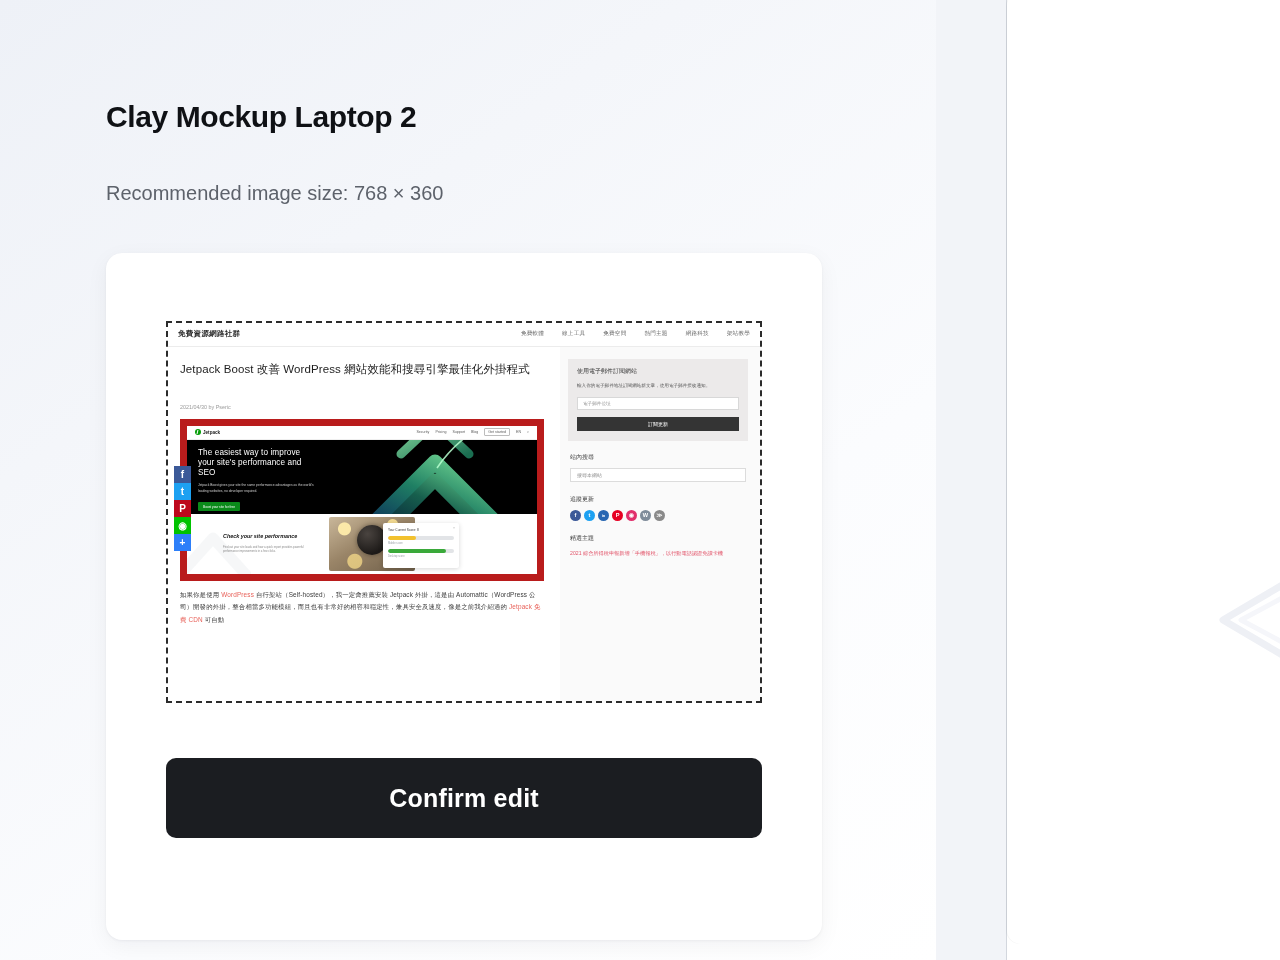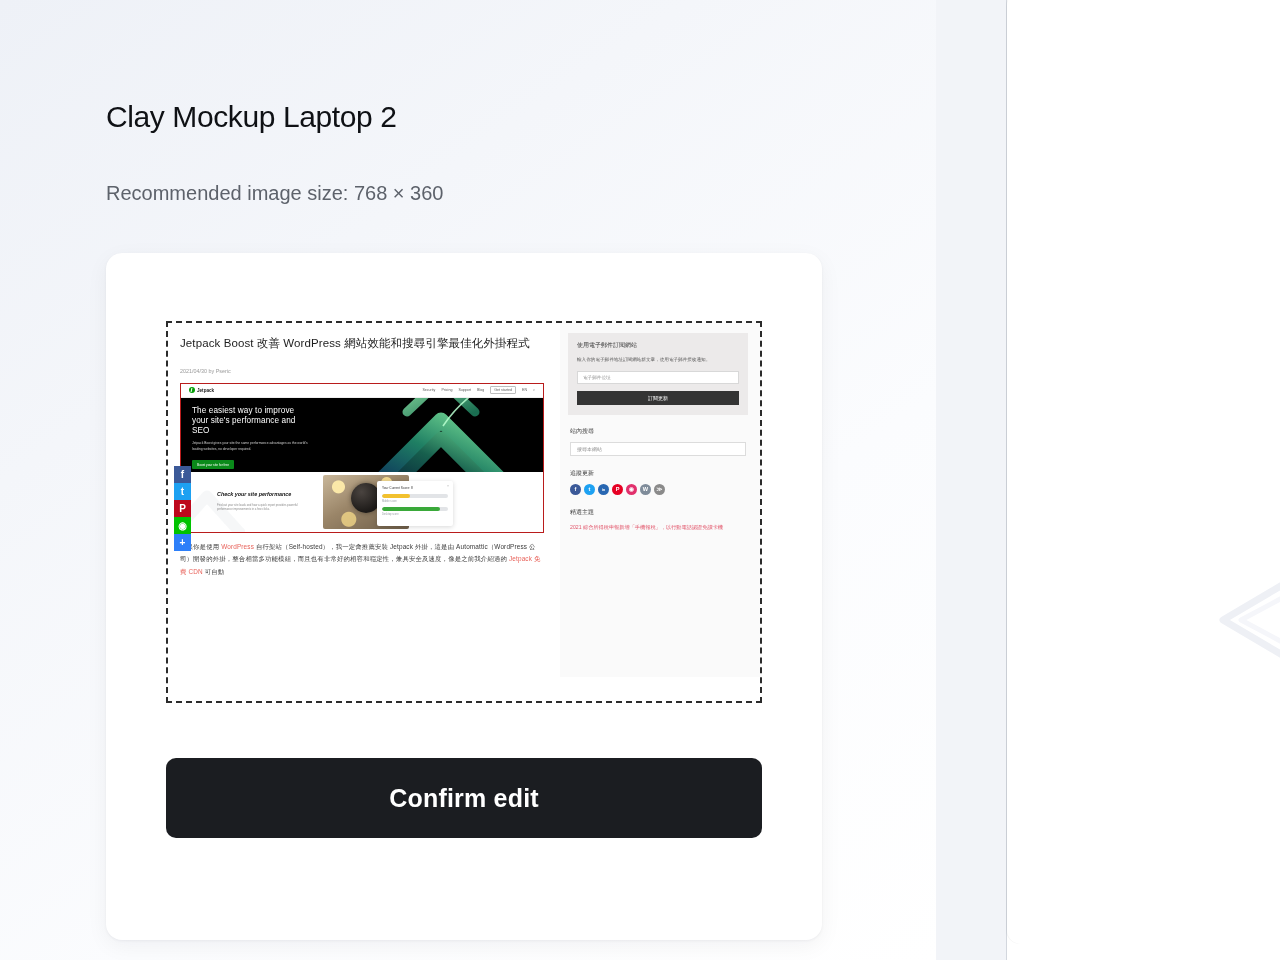--- a/index.html
+++ b/index.html
@@ -39,21 +39,21 @@
   .card {
     position: absolute; left: 106px; top: 253px;
     width: 716px; height: 687px;
     background: #ffffff;
     border-radius: 16px;
     box-shadow: 0 1px 3px rgba(16,24,40,0.05), 0 6px 22px rgba(16,24,40,0.05);
   }
 
   .page-title {
     position: absolute; left: 106px; top: 100px;
-    font-size: 30px; font-weight: normal; color: #0f1115;
+    font-size: 30px; font-weight: bold; color: #0f1115;
     letter-spacing: -0.4px;
   }
   .page-sub {
     position: absolute; left: 106px; top: 182px;
     font-size: 20px; color: #5d626b; font-weight: normal;
   }
 
   
   .preview-wrap {
     position: absolute; left: 60px; top: 68px;
@@ -78,26 +78,26 @@
   .blog-brand { font-size: 7.5px; color: #2d2d2d; font-weight: bold; letter-spacing: .3px; }
   .blog-nav { margin-left: auto; display: flex; gap: 18px; }
   .blog-nav span { font-size: 5.6px; color: #6b6b6b; letter-spacing: .2px; }
 
   .blog-body { display: flex; background: #fafafa; height: 356px; }
   .blog-main { width: 394px; padding: 14px 16px 0 14px; background: #ffffff; }
   .blog-side { width: 202px; padding: 12px 14px 0 8px; background: #fafafa; }
 
   .art-title {
     font-size: 11.5px; line-height: 1.45; color: #1d1d1d; font-weight: normal;
-    margin-bottom: 16px; letter-spacing: .1px;
+    margin-bottom: 26px; letter-spacing: .1px;
   }
   .art-meta { font-size: 5.4px; color: #9a9a9a; margin-bottom: 9px; }
 
   
-  .jp-shot { width: 100%; border: 1px solid #b91c1c; margin-bottom: 8px; }
+  .jp-shot { width: 100%; border: 7px solid #b91c1c; margin-bottom: 8px; }
   .jp-nav {
     height: 14px; background: #fff; display: flex; align-items: center;
     padding: 0 8px; border-bottom: 1px solid #efefef;
   }
   .jp-logo { display: flex; align-items: center; gap: 2px; }
   .jp-dot {
     width: 6px; height: 6px; border-radius: 50%; background: #069e08;
     display: inline-block; position: relative;
   }
   .jp-dot::after {
@@ -247,20 +247,31 @@
 </div>
 
 <div class="page-title">Clay Mockup Laptop 2</div>
 <div class="page-sub">Recommended image size: 768 × 360</div>
 
 <div class="card">
 
   <div class="preview-wrap">
     <div class="shot">
 
+      <div class="blog-top">
+        <div class="blog-brand">免費資源網路社群</div>
+        <div class="blog-nav">
+          <span>免費軟體</span>
+          <span>線上工具</span>
+          <span>免費空間</span>
+          <span>熱門主題</span>
+          <span>網路科技</span>
+          <span>架站教學</span>
+        </div>
+      </div>
 
       <div class="blog-body">
 
         <div class="blog-main">
           <div class="art-title">Jetpack Boost 改善 WordPress 網站效能和搜尋引擎最佳化外掛程式</div>
           <div class="art-meta">2021/04/30 by Pseric</div>
 
           <div class="jp-shot">
             <div class="jp-nav">
               <div class="jp-logo">

